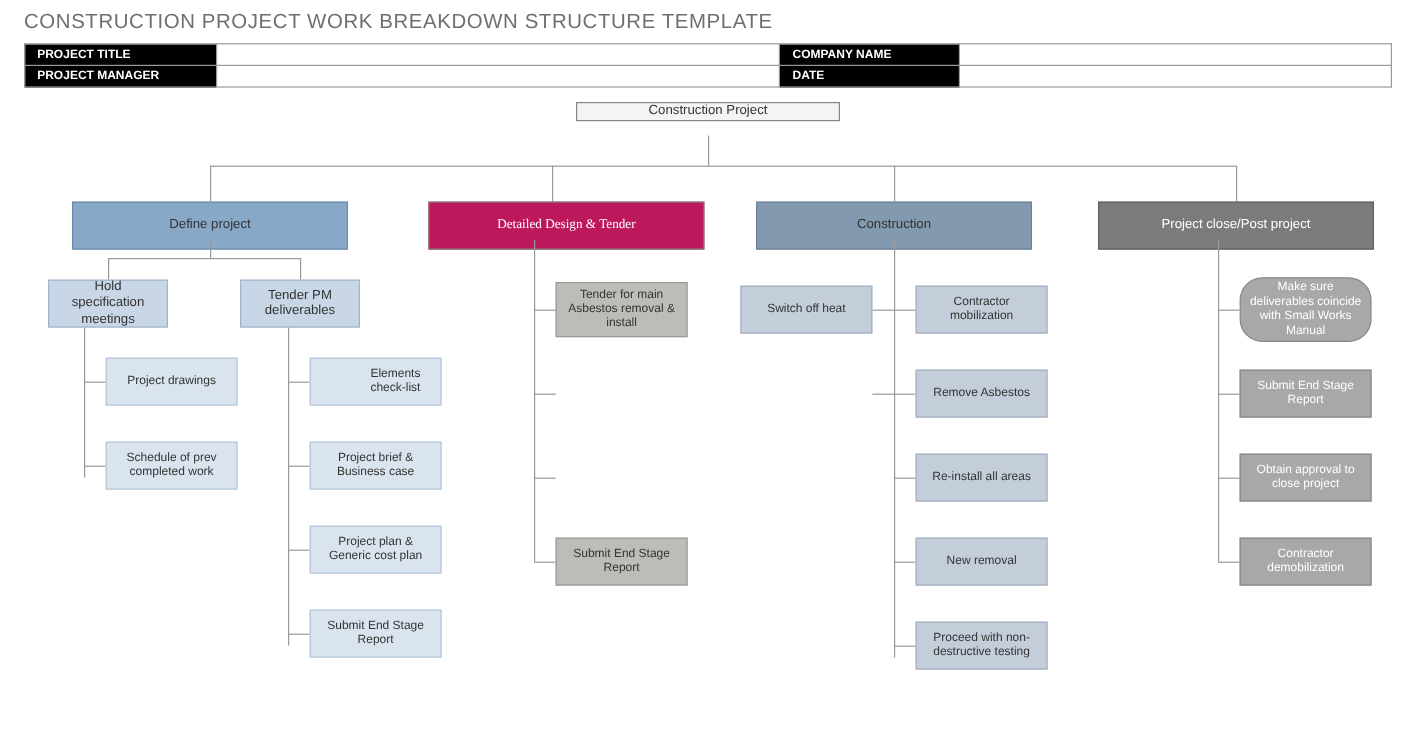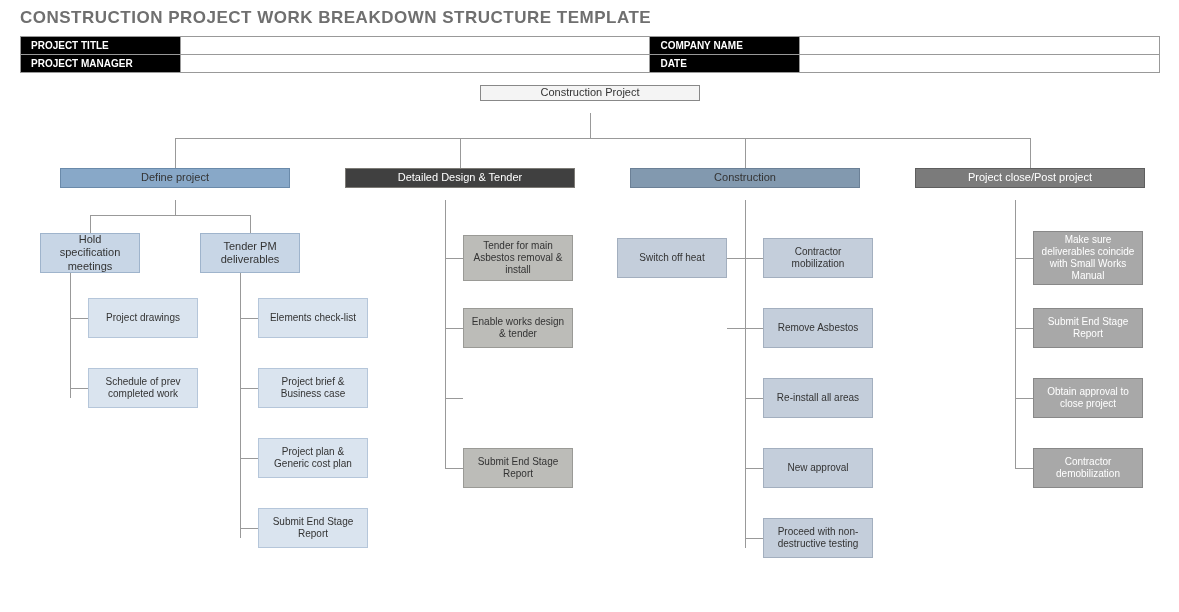--- a/index.html
+++ b/index.html
@@ -7,21 +7,21 @@
     font-family: Arial, Helvetica, sans-serif;
     background: #fff;
     width: 1179px;
     height: 612px;
     position: relative;
     font-size: 11px;
     color: #333;
   }
   .title {
     font-size: 17px;
-    font-weight: bold;
+    font-weight: normal;
     color: #6f6f6f;
     letter-spacing: 0.5px;
     padding: 8px 0 8px 20px;
   }
   .header-table {
     width: 1140px;
     margin-left: 20px;
     border-collapse: collapse;
   }
   .header-table td {
@@ -57,25 +57,25 @@
     justify-content: center;
     text-align: center;
     padding: 4px 6px;
     line-height: 1.2;
   }
   .root {
     left: 480px; top: 12px; width: 220px; height: 16px;
     background: #f4f4f4;
   }
   .phase {
-    top: 95px; width: 230px; height: 20px;
+    top: 95px; width: 230px; height: 40px;
     font-size: 11px;
   }
   .p1 { left: 60px;  background: #88a8c8; border-color:#6a8aaa; }
-  .p2 { left: 345px; background: #404040; border-color:#7c7a75; color:#fff; }
+  .p2 { left: 357px; background: #be185d; border-color:#7c7a75; color:#fff;font-family:Liberation Serif, serif; }
   .p3 { left: 630px; background: #8299af; border-color:#6b8096; }
   .p4 { left: 915px; background: #7b7b7b; border-color:#5e5e5e; color:#fff; }
 
   .sub {
     width: 100px; height: 40px;
     background: #c8d6e6; border-color:#9fb4cc;
     top: 160px;
   }
   .s1 { left: 40px; }
   .s2 { left: 200px; }
@@ -146,54 +146,53 @@
   <div class="conn h" style="left:70px; top:245px; width:18px;"></div>
   <div class="conn h" style="left:70px; top:315px; width:18px;"></div>
   <div class="box leaf c-blue" style="left:88px; top:225px;">Project drawings</div>
   <div class="box leaf c-blue" style="left:88px; top:295px;">Schedule of prev completed work</div>
 
   <div class="conn v" style="left:240px; top:200px; height:265px;"></div>
   <div class="conn h" style="left:240px; top:245px; width:18px;"></div>
   <div class="conn h" style="left:240px; top:315px; width:18px;"></div>
   <div class="conn h" style="left:240px; top:385px; width:18px;"></div>
   <div class="conn h" style="left:240px; top:455px; width:18px;"></div>
-  <div class="box leaf c-blue" style="left:258px; top:225px;">Elements check-list</div>
+  <div class="box leaf c-blue" style="left:258px; top:225px;padding-left:39px;">Elements check-list</div>
   <div class="box leaf c-blue" style="left:258px; top:295px;">Project brief &amp; Business case</div>
   <div class="box leaf c-blue" style="left:258px; top:365px;">Project plan &amp; Generic cost plan</div>
   <div class="box leaf c-blue" style="left:258px; top:435px;">Submit End Stage Report</div>
 
   <div class="conn v" style="left:445px; top:127px; height:268px;"></div>
   <div class="conn h" style="left:445px; top:185px; width:18px;"></div>
   <div class="conn h" style="left:445px; top:255px; width:18px;"></div>
   <div class="conn h" style="left:445px; top:325px; width:18px;"></div>
   <div class="conn h" style="left:445px; top:395px; width:18px;"></div>
   <div class="box leaf c-grey" style="left:463px; top:162px; height:46px;">Tender for main Asbestos removal &amp; install</div>
-  <div class="box leaf c-grey" style="left:463px; top:235px;">Enable works design &amp; tender</div>
   <div class="box leaf c-grey" style="left:463px; top:375px;">Submit End Stage Report</div>
 
   <div class="conn v" style="left:745px; top:127px; height:348px;"></div>
 
   <div class="conn h" style="left:727px; top:185px; width:18px;"></div>
   <div class="conn h" style="left:727px; top:255px; width:18px;"></div>
   <div class="box leaf c-slate" style="left:617px; top:165px;">Switch off heat</div>
 
   <div class="conn h" style="left:745px; top:185px; width:18px;"></div>
   <div class="conn h" style="left:745px; top:255px; width:18px;"></div>
   <div class="conn h" style="left:745px; top:325px; width:18px;"></div>
   <div class="conn h" style="left:745px; top:395px; width:18px;"></div>
   <div class="conn h" style="left:745px; top:465px; width:18px;"></div>
   <div class="box leaf c-slate" style="left:763px; top:165px;">Contractor mobilization</div>
   <div class="box leaf c-slate" style="left:763px; top:235px;">Remove Asbestos</div>
   <div class="box leaf c-slate" style="left:763px; top:305px;">Re-install all areas</div>
-  <div class="box leaf c-slate" style="left:763px; top:375px;">New approval</div>
+  <div class="box leaf c-slate" style="left:763px; top:375px;">New removal</div>
   <div class="box leaf c-slate" style="left:763px; top:445px;">Proceed with non-destructive testing</div>
 
   <div class="conn v" style="left:1015px; top:127px; height:268px;"></div>
   <div class="conn h" style="left:1015px; top:185px; width:18px;"></div>
   <div class="conn h" style="left:1015px; top:255px; width:18px;"></div>
   <div class="conn h" style="left:1015px; top:325px; width:18px;"></div>
   <div class="conn h" style="left:1015px; top:395px; width:18px;"></div>
-  <div class="box leaf c-dark" style="left:1033px; top:158px; height:54px;">Make sure deliverables coincide with Small Works Manual</div>
+  <div class="box leaf c-dark" style="left:1033px; top:158px; height:54px;border-radius:19px;">Make sure deliverables coincide with Small Works Manual</div>
   <div class="box leaf c-dark" style="left:1033px; top:235px;">Submit End Stage Report</div>
   <div class="box leaf c-dark" style="left:1033px; top:305px;">Obtain approval to close project</div>
   <div class="box leaf c-dark" style="left:1033px; top:375px;">Contractor demobilization</div>
 
 </div>
 
 </body></html>

